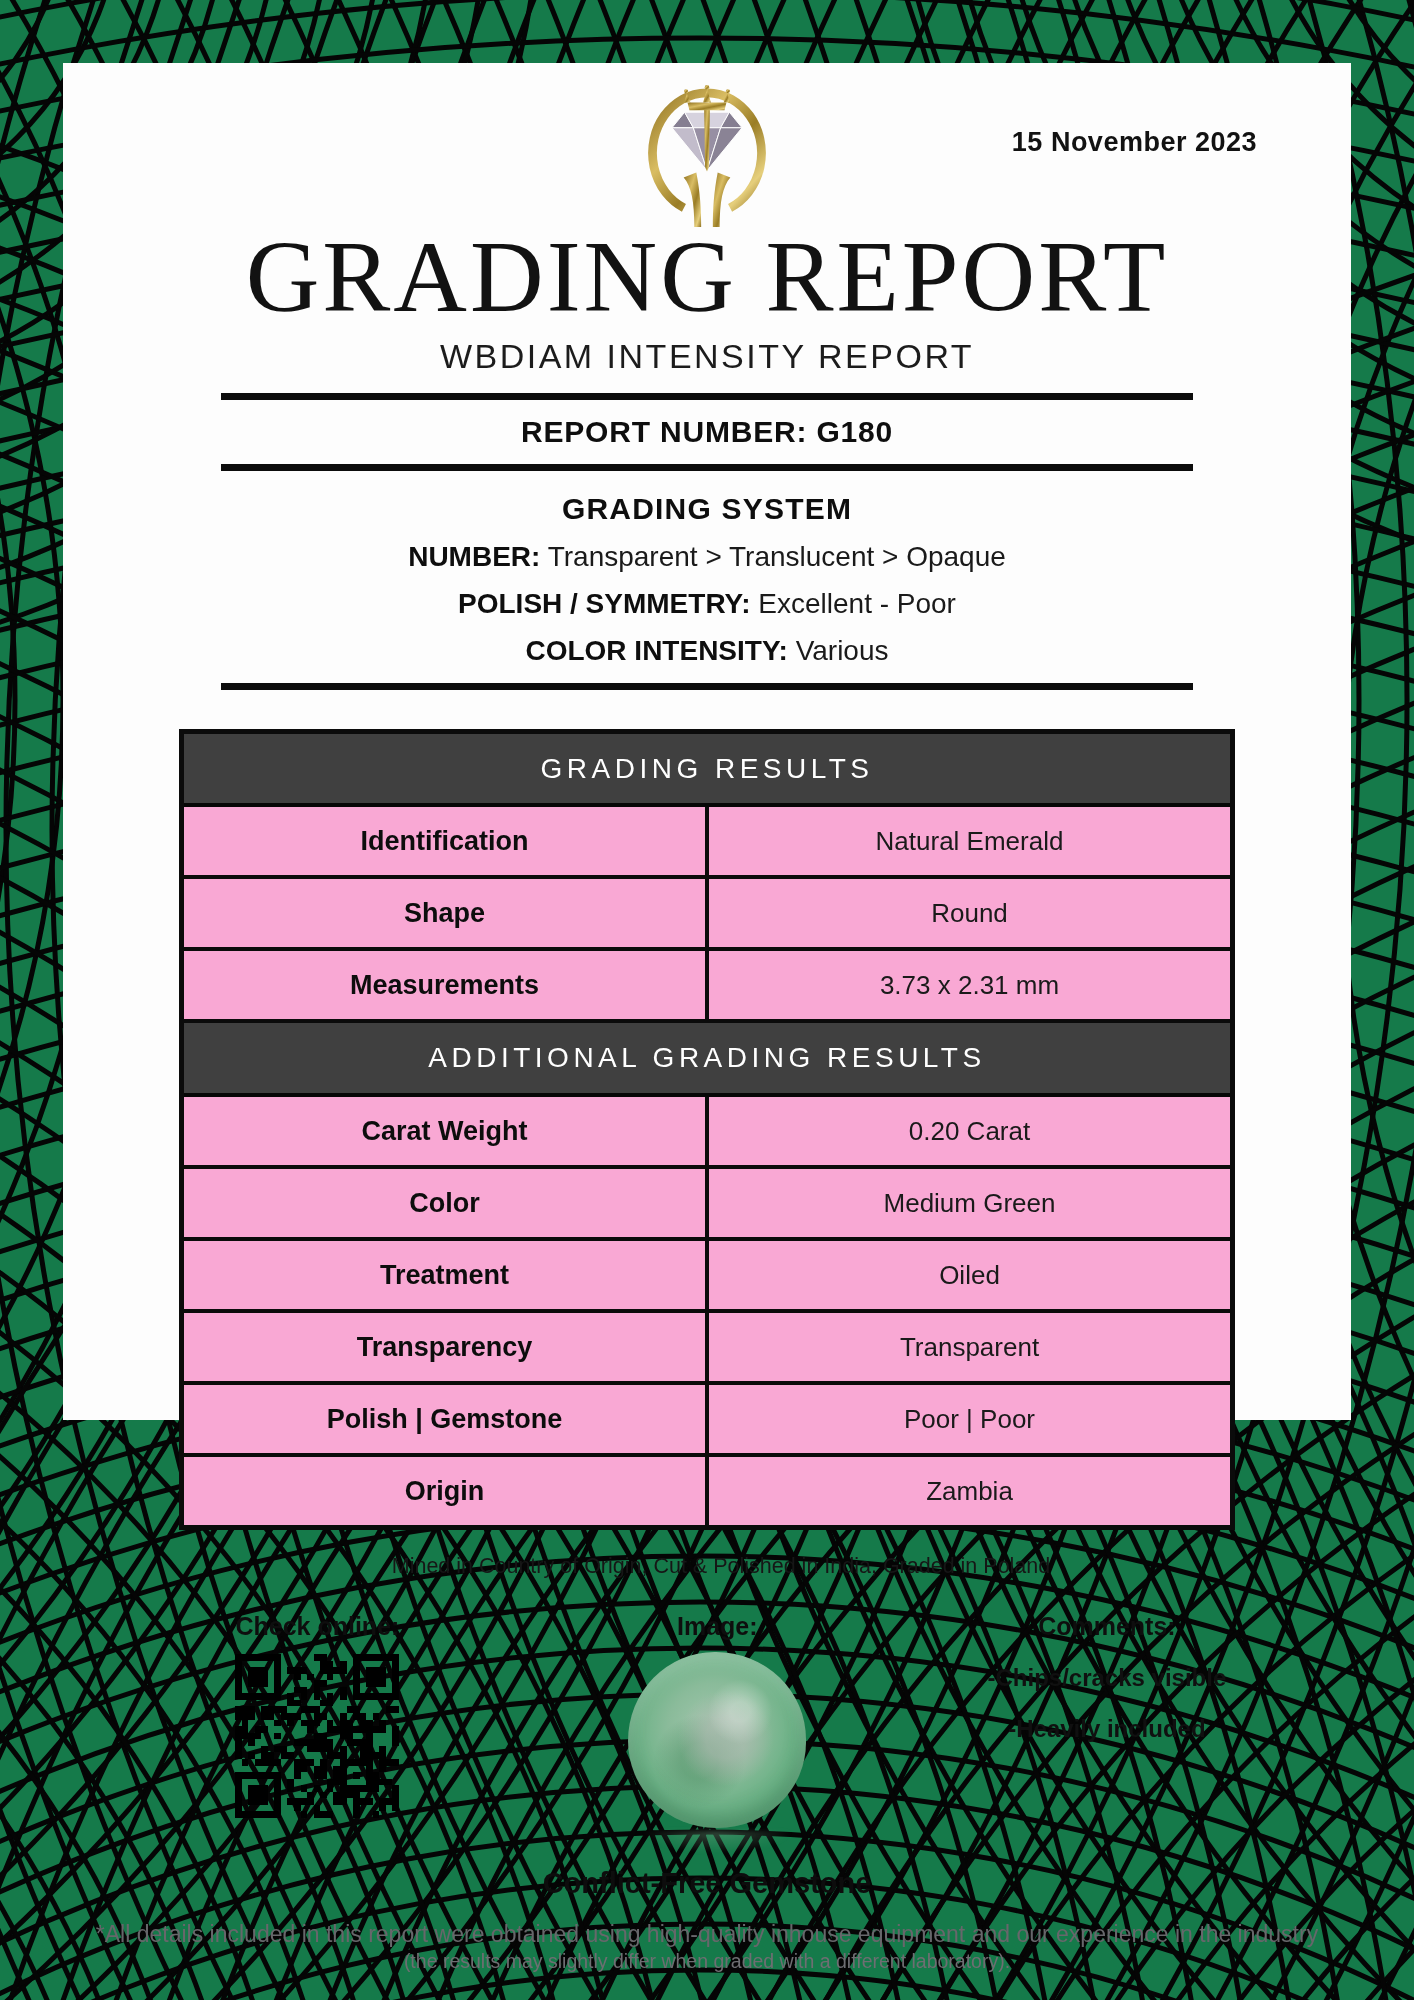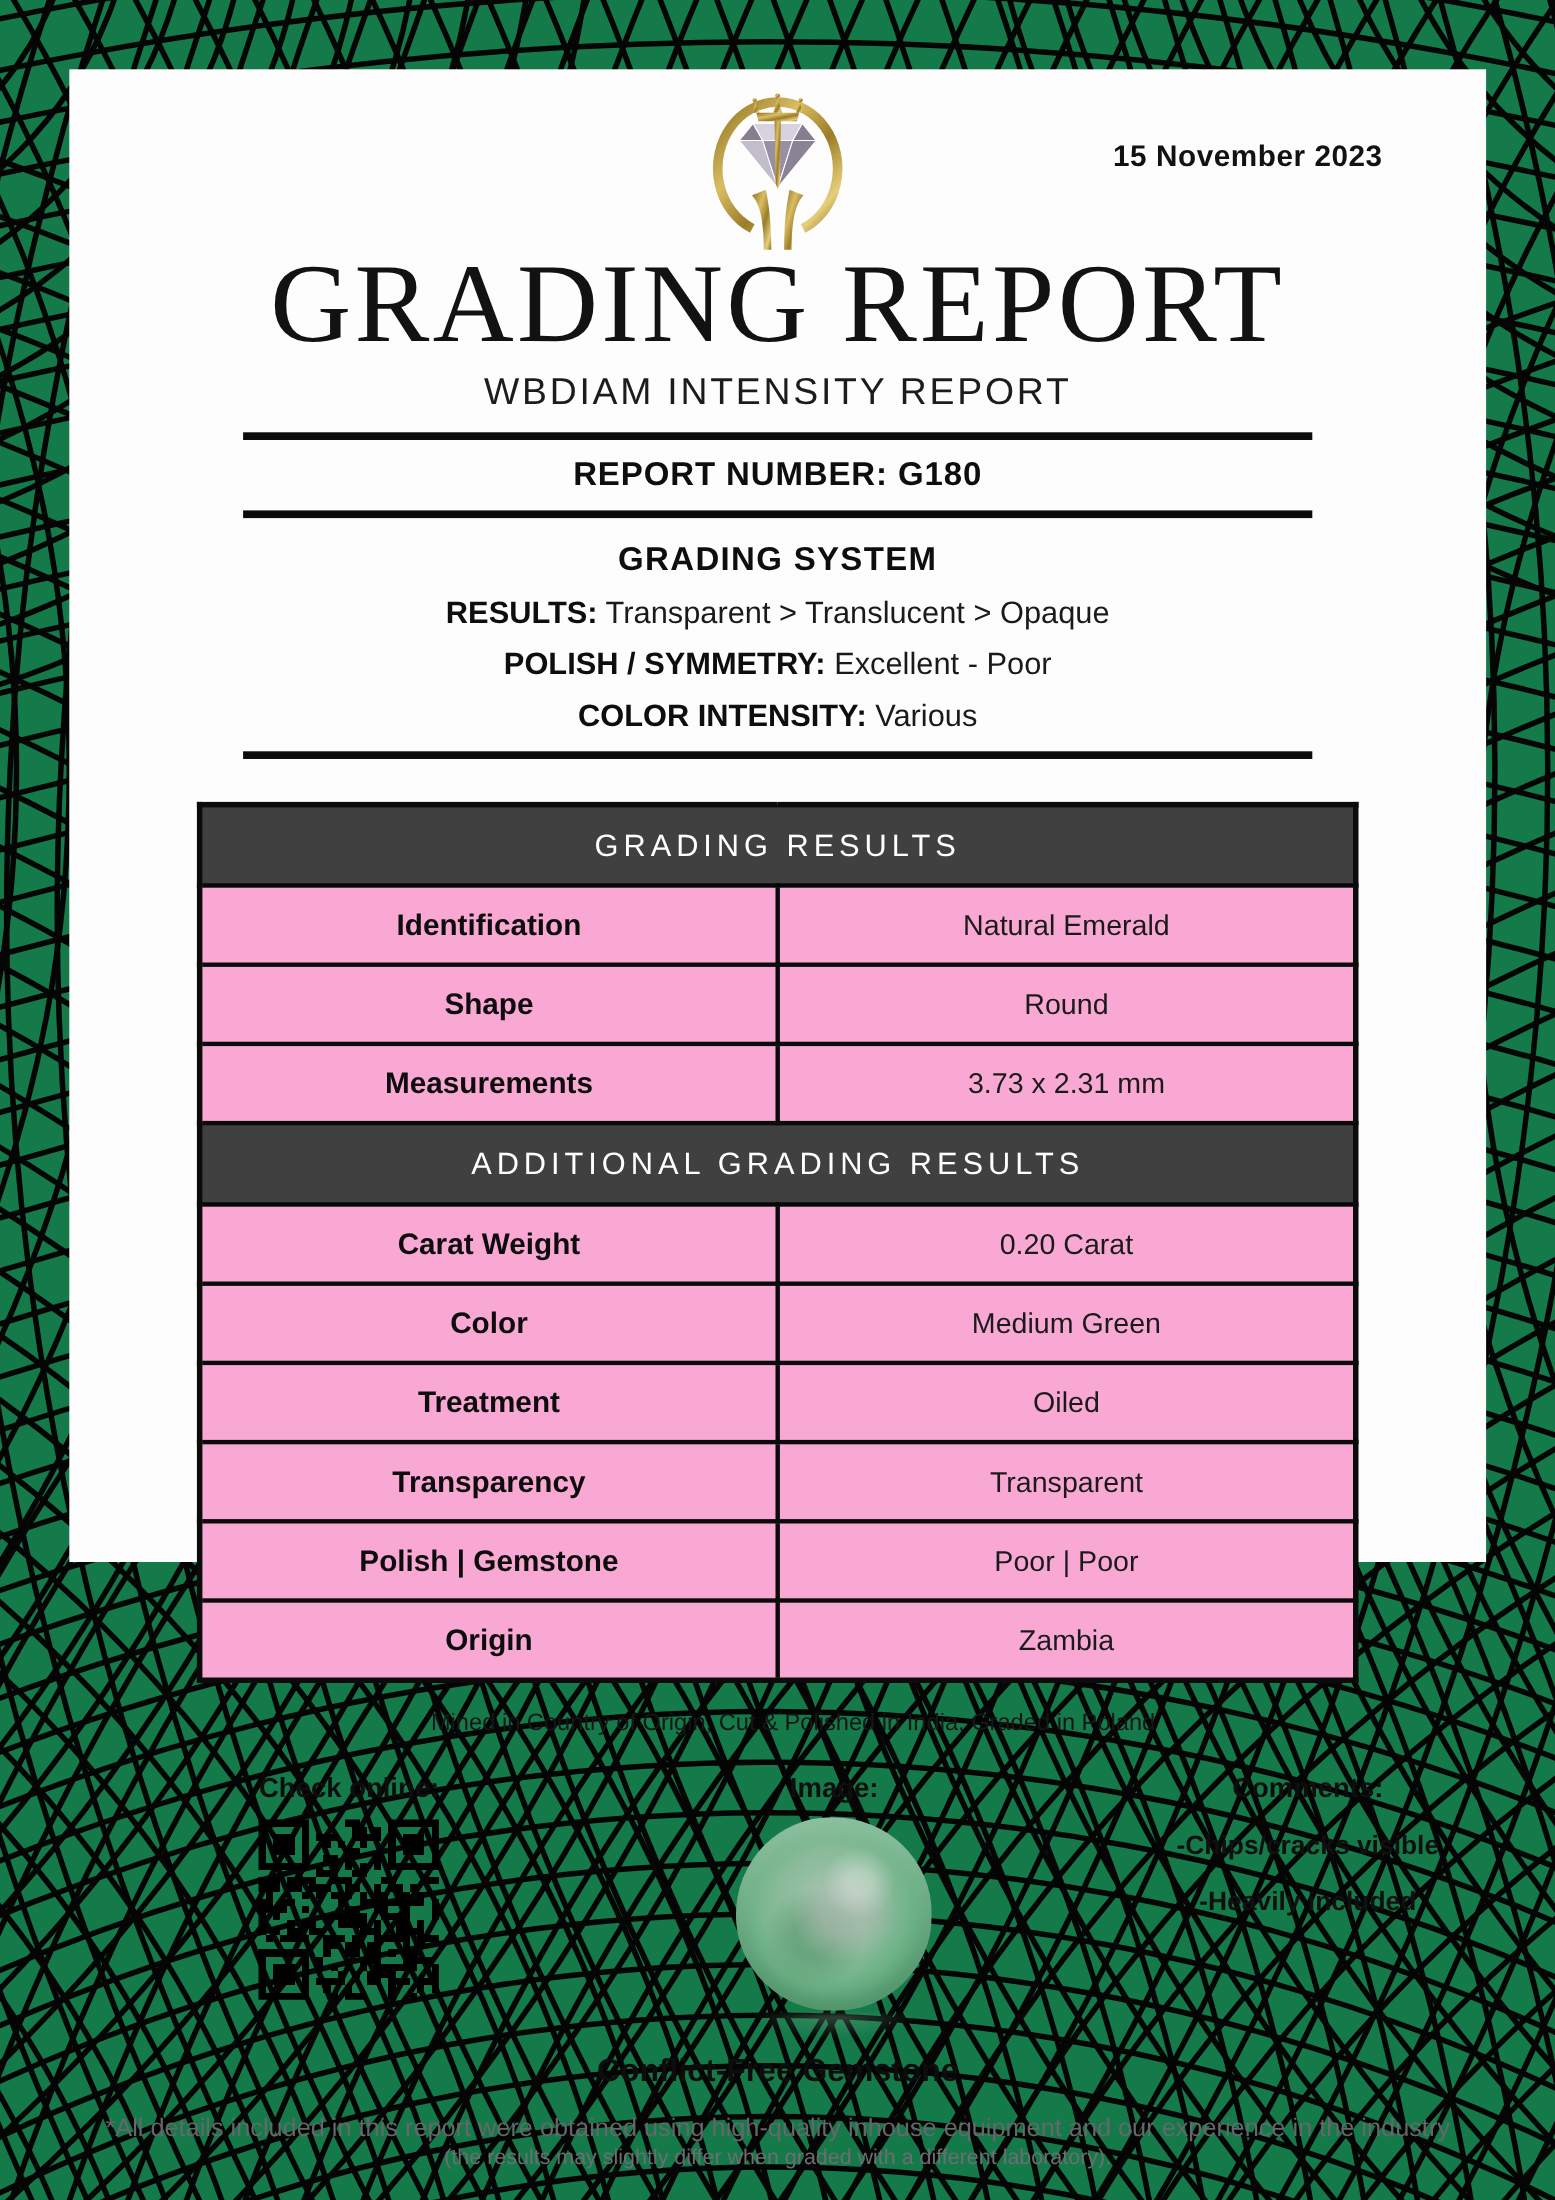--- a/index.html
+++ b/index.html
@@ -41,21 +41,21 @@
     background:#404040;color:#fff;font-weight:500;font-size:28px;
     letter-spacing:4.5px;height:74px;border:4px solid #060606;
   }
   table.results td{
     border:4px solid var(--ink);height:72px;font-size:26px;
     vertical-align:middle;background:#f9a8d4;
   }
   table.results td.lbl{width:36%;font-weight:700;font-size:27px;color:#0d0d0d;}
   table.results td.val{color:#1a1a1a;}
   .provenance{font-size:21.5px;margin-top:24px;color:#161616;padding-left:28px;}
-  .cols{display:flex;margin-top:33px;align-items:flex-start;gap:41px;}
+  .cols{display:flex;margin-top:33px;align-items:flex-start;}
   .col{text-align:center;}
   .col.qr-col{flex:0 0 39.5%;}
   .col.img-col{flex:0 0 22.6%;}
   .col.comments-col{flex:0 0 37.9%;}
   .col-label{font-size:25px;font-weight:700;color:#0e0e0e;}
   .qr{width:164px;height:164px;margin-top:13px;}
   .gem{
     width:178px;height:176px;margin:11px auto 0;
     border-radius:49% 51% 50% 50% / 51% 50% 49% 50%;
     background:
@@ -345,21 +345,21 @@
 
     <div class="rule r1"></div>
     <div class="report-number">
       <span>REPORT NUMBER:</span>
       <span>G180</span>
     </div>
     <div class="rule r2"></div>
 
     <div class="gs-heading">GRADING SYSTEM</div>
     <div class="gs-line">
-      <span class="b">RESULTS:</span>
+      <span class="b">NUMBER:</span>
       <span>Transparent &gt; Translucent &gt; Opaque</span>
     </div>
     <div class="gs-line">
       <span class="b">POLISH / SYMMETRY:</span>
       <span>Excellent - Poor</span>
     </div>
     <div class="gs-line">
       <span class="b">COLOR INTENSITY:</span>
       <span>Various</span>
     </div>

